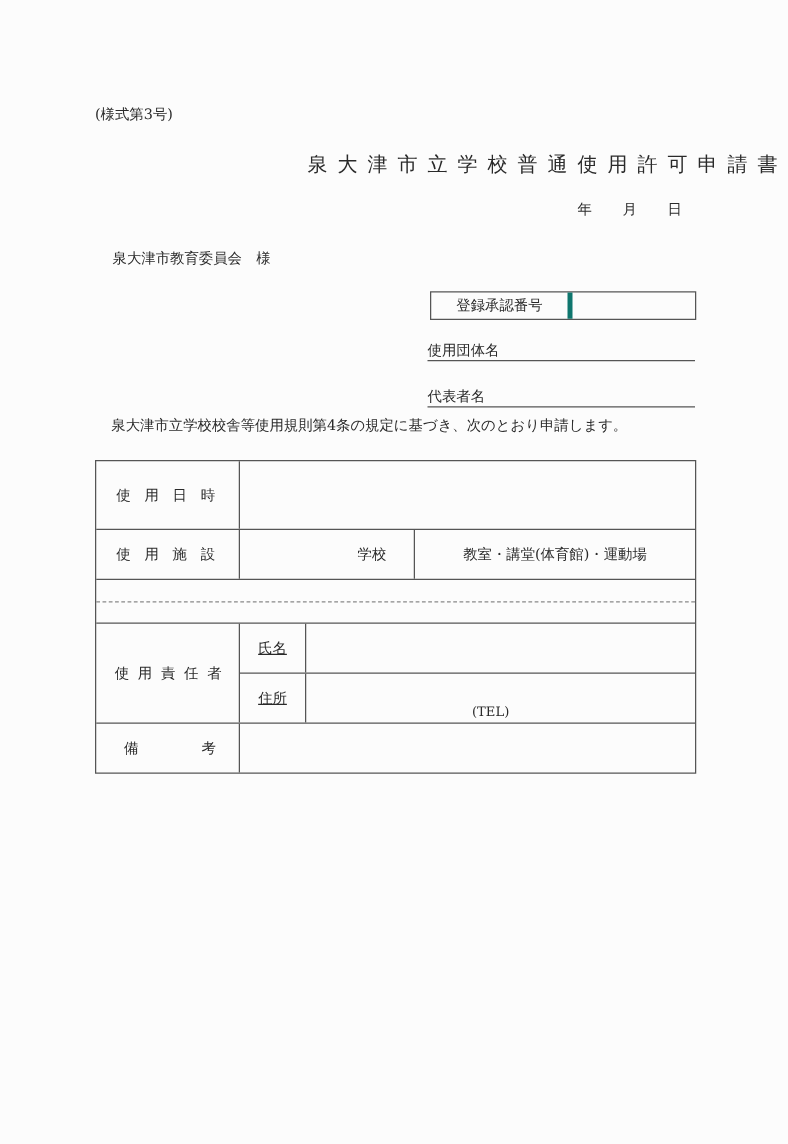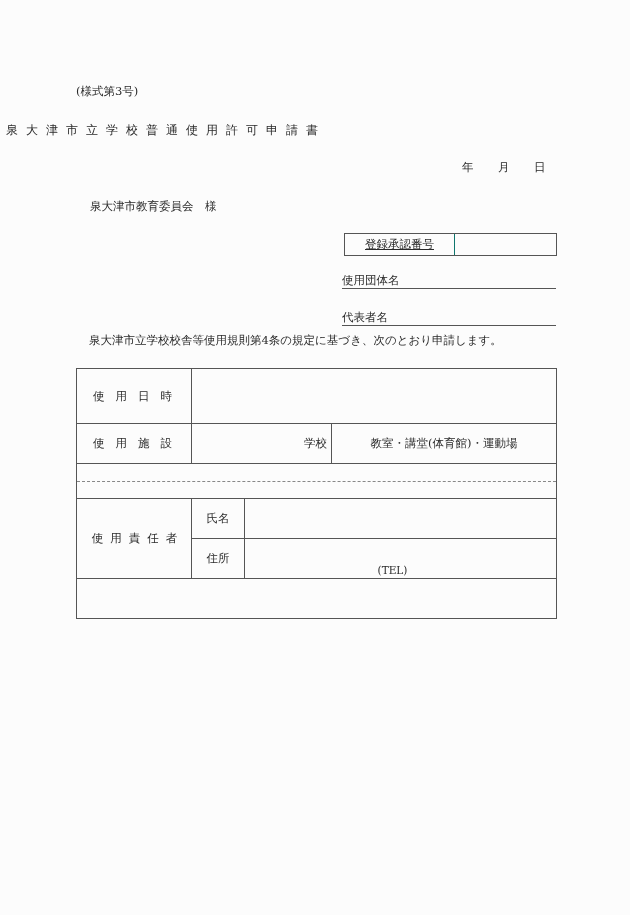--- a/index.html
+++ b/index.html
@@ -4,41 +4,41 @@
 <style>
   html, body { margin:0; padding:0; }
   body {
     width:630px; height:915px; position:relative; overflow:hidden;
     background:#fcfcfc; color:#2a2a2a;
     font-family:"DejaVu Serif","Liberation Serif",serif;
     font-size:11.5px;
   }
   .abs { position:absolute; white-space:nowrap; }
   .form-no { left:76px; top:84px;text-align:center; }
-  .title { left:0; width:630px; top:122px; text-align:left; letter-spacing:8px; font-size:12px; padding-left:6px; box-sizing:border-box; }
+  .title { left:0; width:630px; top:122px; text-align:right; letter-spacing:8px; font-size:16px; padding-left:6px; box-sizing:border-box; }
   .date { top:160px; font-size:11.5px; }
   .addressee { left:90px; top:199px; }
   .reg-box { left:344px; top:233px; width:213px; height:23px; border:1px solid #555; box-sizing:border-box; display:flex; }
-  .reg-label { width:109px; border-right:1px solid #0f766e; display:flex; align-items:center; justify-content:center;text-decoration:underline; }
+  .reg-label { width:109px; border-right:4px solid #0f766e; display:flex; align-items:center; justify-content:center; }
   .reg-value { flex:1; }
   .uline { left:342px; width:214px; border-bottom:1px solid #555; height:16px; line-height:16px; }
   .intro { left:89px; top:333px; }
   .tbl { position:absolute; left:76px; top:368px; width:481px; border:1px solid #555; box-sizing:border-box; }
   .row { display:flex; border-bottom:1px solid #555; box-sizing:border-box; }
   .row:last-child { border-bottom:none; }
   .lbl { width:115px; border-right:1px solid #555; display:flex; align-items:center; justify-content:center; letter-spacing:11px; padding-left:8px; box-sizing:border-box; flex-shrink:0; }
   .val { flex:1; position:relative; }
-  .school-cell { width:140px; border-right:1px solid #555; display:flex; align-items:center; justify-content:flex-end; padding-right:4px; box-sizing:border-box; }
+  .school-cell { width:140px; border-right:1px solid #555; display:flex; align-items:center; justify-content:flex-end; padding-right:22px; box-sizing:border-box; }
   .facility-cell { flex:1; display:flex; align-items:center; justify-content:center; }
   .dash { position:absolute; left:0; right:0; top:17px; border-top:1px dashed #888; }
   .center { display:flex; align-items:center; justify-content:center; padding-left:0; }
   .sub { display:flex; flex-direction:column; flex:1; }
   .subrow { display:flex; height:40px; border-bottom:1px solid #555; box-sizing:border-box; }
   .subrow:last-child { border-bottom:none; }
-  .sublbl { width:53px; border-right:1px solid #555; display:flex; align-items:center; justify-content:center; box-sizing:border-box; }
+  .sublbl { width:53px; border-right:1px solid #555; display:flex; align-items:center; justify-content:center; box-sizing:border-box;text-decoration:underline; }
   .subval { flex:1; position:relative; }
   .tel { position:absolute; left:0; right:16px; bottom:2px; text-align:center; font-size:10.5px; }
 </style>
 </head>
 <body>
 
 <div class="abs form-no">(様式第3号)</div>
 <div class="abs title">泉大津市立学校普通使用許可申請書</div>
 
 <div class="abs date" style="left:462px;">年</div>
@@ -89,15 +89,16 @@
       </div>
       <div class="subrow">
         <div class="sublbl">住所</div>
         <div class="subval">
           <div class="tel">(TEL)</div>
         </div>
       </div>
     </div>
   </div>
   <div class="row" style="height:39px;">
+    <div class="lbl" style="letter-spacing:4px;">備　　　考</div>
     <div class="val"></div>
   </div>
 </div>
 
 </body></html>

